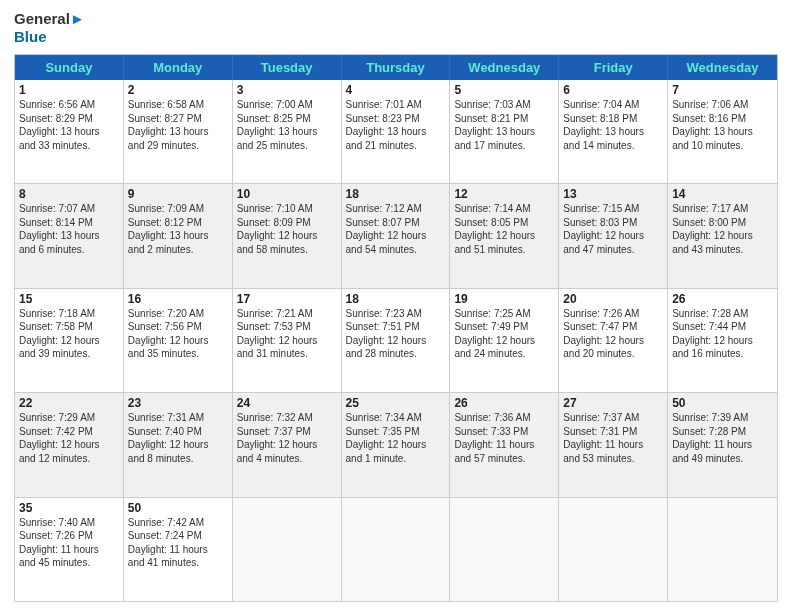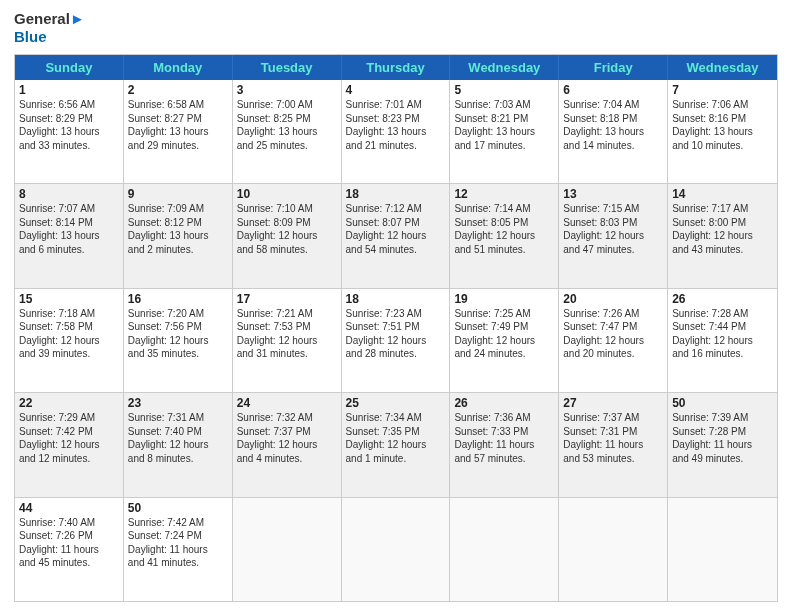--- a/index.html
+++ b/index.html
@@ -241,21 +241,21 @@
             <span class="day-num">27</span>
             <div class="cell-text">Sunrise: 7:37 AM<br>Sunset: 7:31 PM<br>Daylight: 11 hours<br>and 53 minutes.</div>
           </div>
           <div class="cal-cell shaded">
             <span class="day-num">50</span>
             <div class="cell-text">Sunrise: 7:39 AM<br>Sunset: 7:28 PM<br>Daylight: 11 hours<br>and 49 minutes.</div>
           </div>
         </div>
         <div class="cal-row">
           <div class="cal-cell">
-            <span class="day-num">44</span>
+            <span class="day-num">35</span>
             <div class="cell-text">Sunrise: 7:40 AM<br>Sunset: 7:26 PM<br>Daylight: 11 hours<br>and 45 minutes.</div>
           </div>
           <div class="cal-cell">
             <span class="day-num">50</span>
             <div class="cell-text">Sunrise: 7:42 AM<br>Sunset: 7:24 PM<br>Daylight: 11 hours<br>and 41 minutes.</div>
           </div>
           <div class="cal-cell empty"></div>
           <div class="cal-cell empty"></div>
           <div class="cal-cell empty"></div>
           <div class="cal-cell empty"></div>

